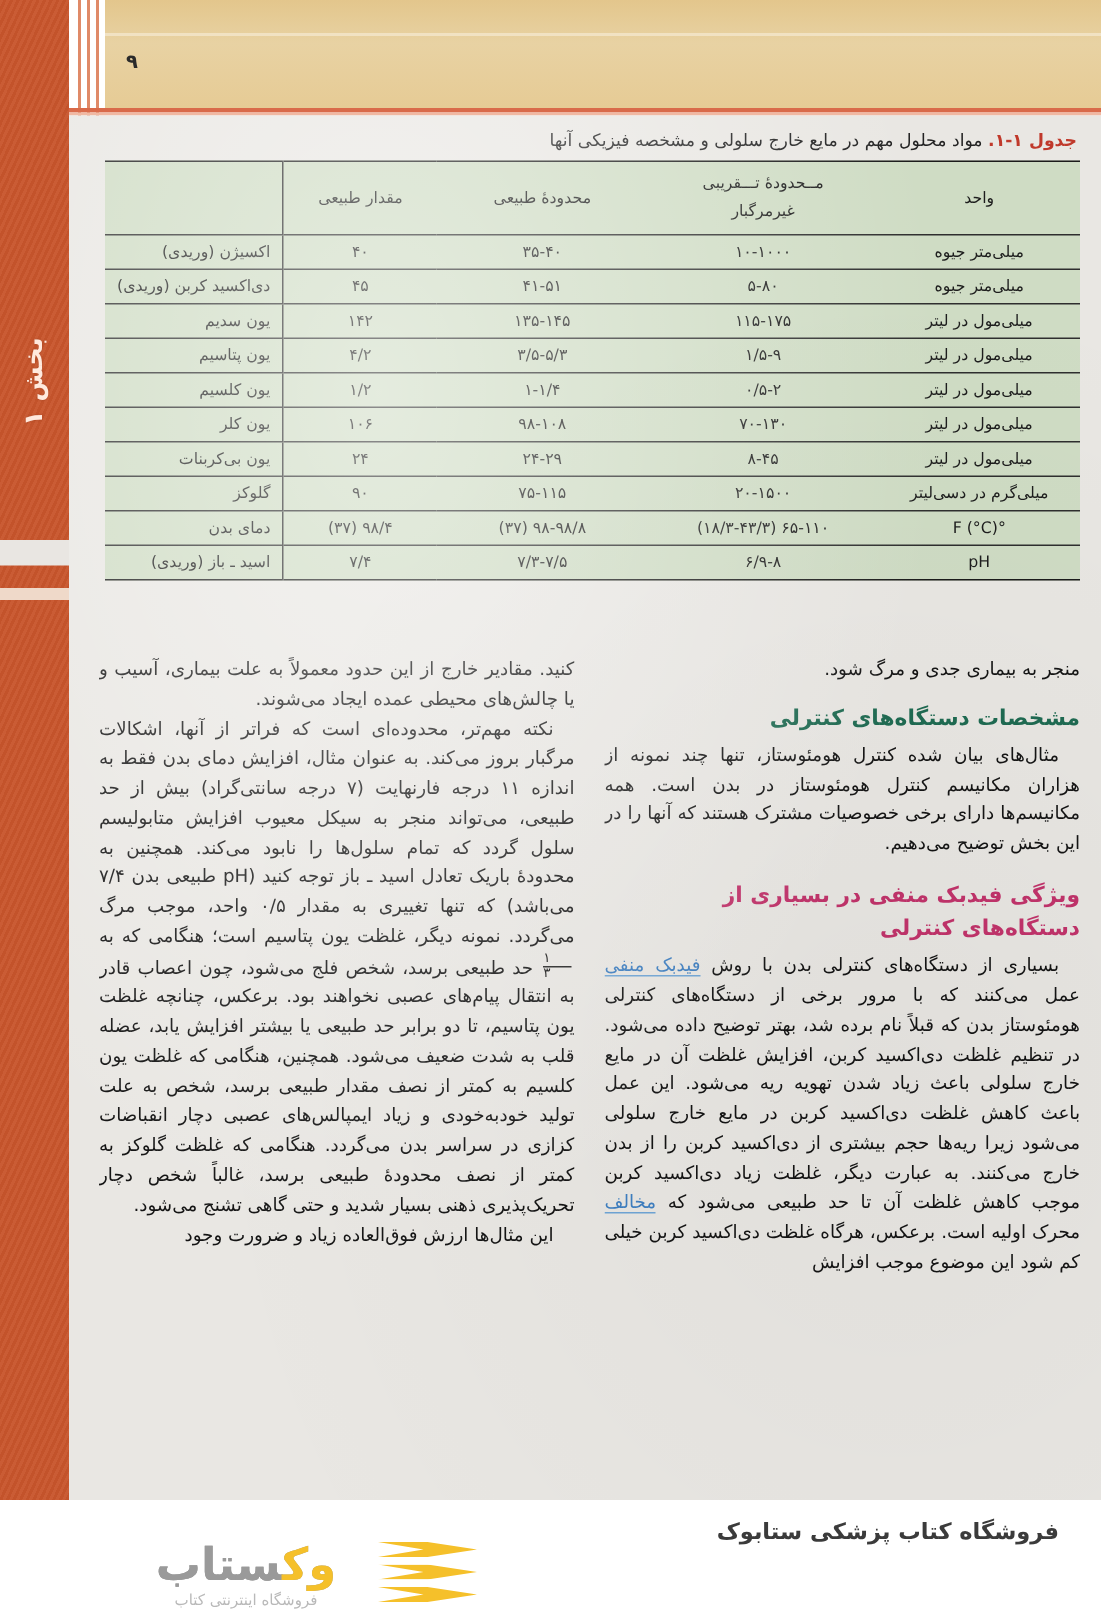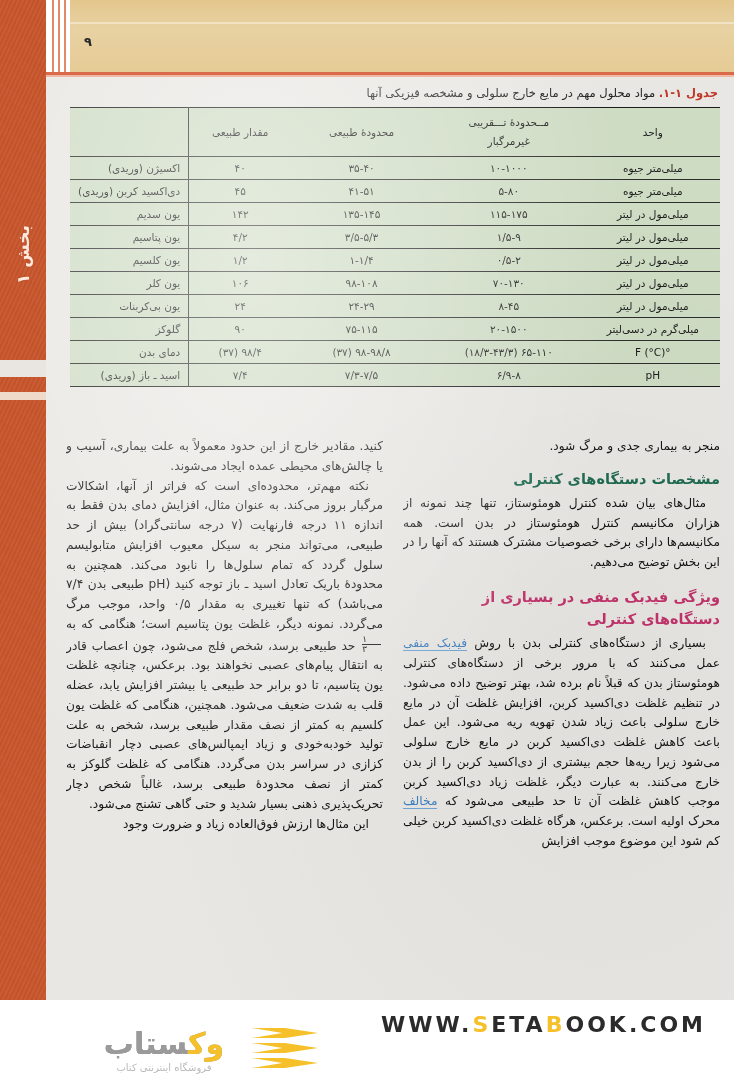--- a/index.html
+++ b/index.html
@@ -280,16 +280,16 @@
       <div class="f-word"><span class="hl">وک</span><span>ستاب</span></div>
       <div class="f-sub">فروشگاه اینترنتی کتاب</div>
       <div class="f-chev">
         <span></span>
         <span></span>
         <span></span>
       </div>
     </div>
 
     <div class="f-right">
-      <div class="f-url"><span>WWW.</span><span class="y">S</span><span>ETA</span><span class="y">B</span><span>OOK.COM</span></div>
+      <div class="f-fa">فروشگاه کتاب پزشکی ستابوک</div>
     </div>
   </div>
 </div>
 
 </body></html>

